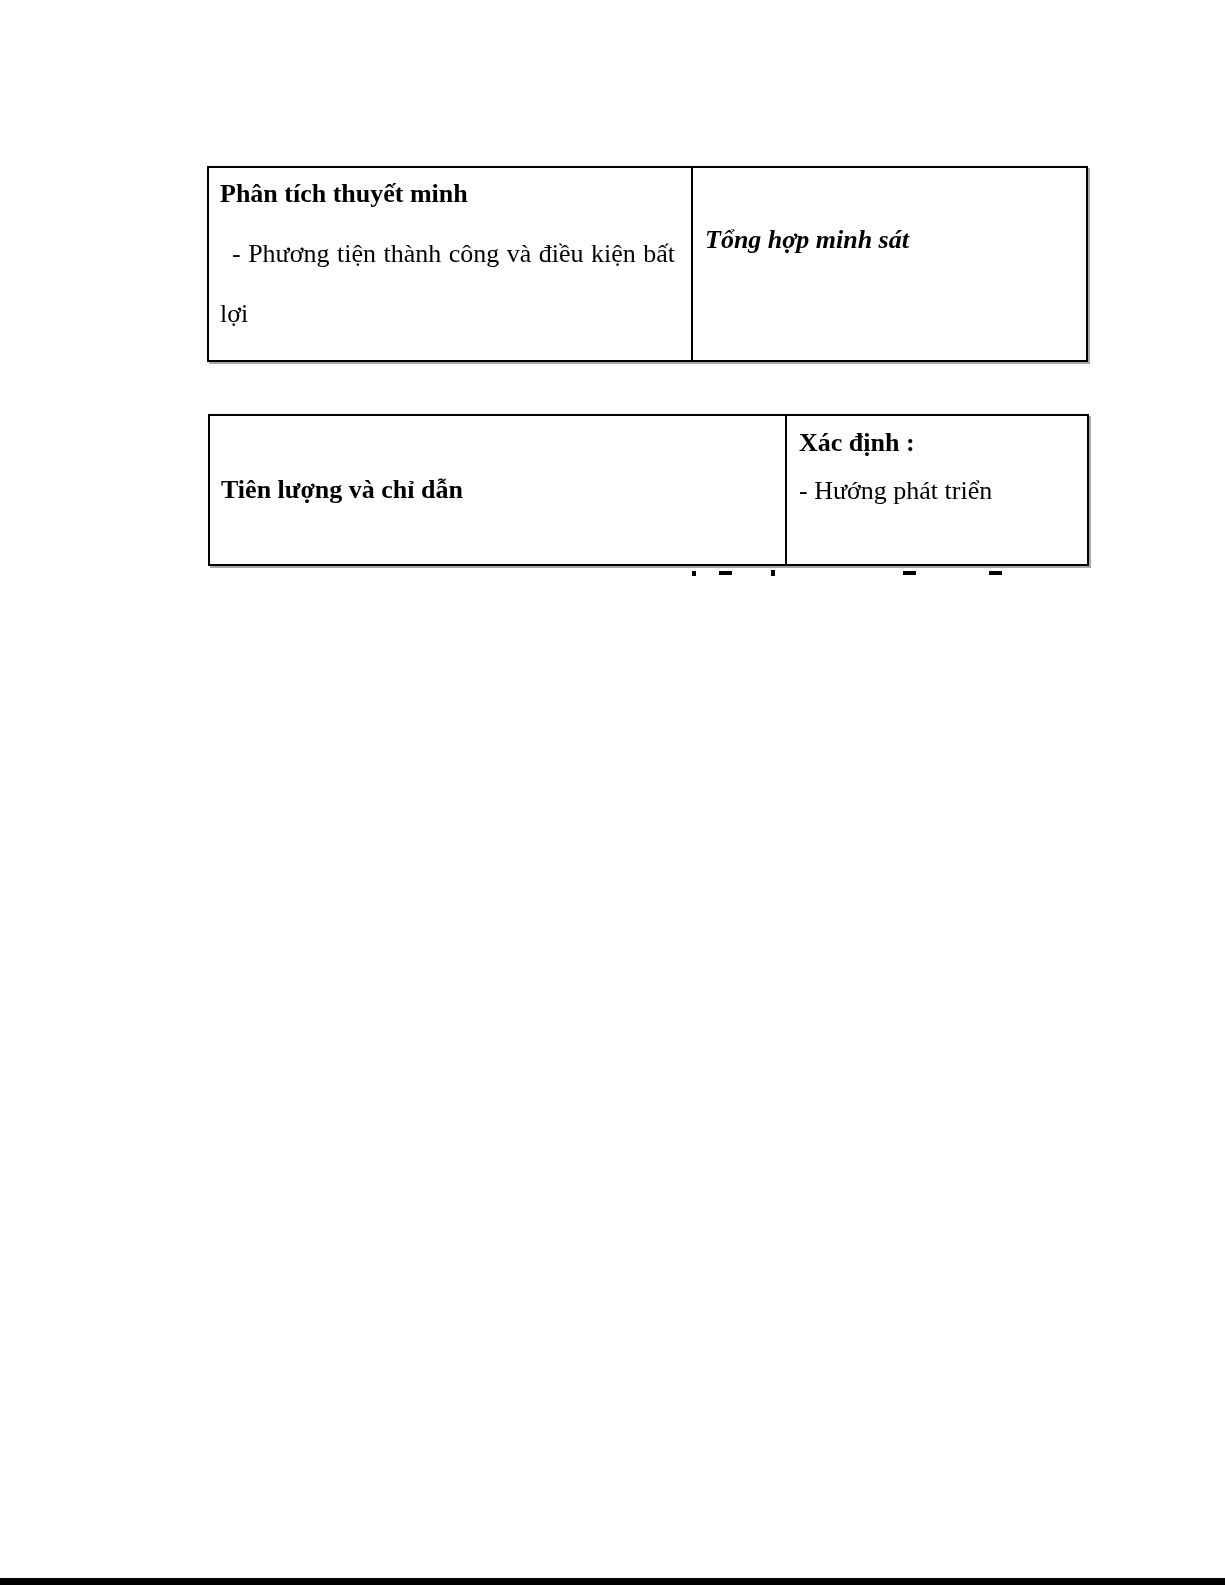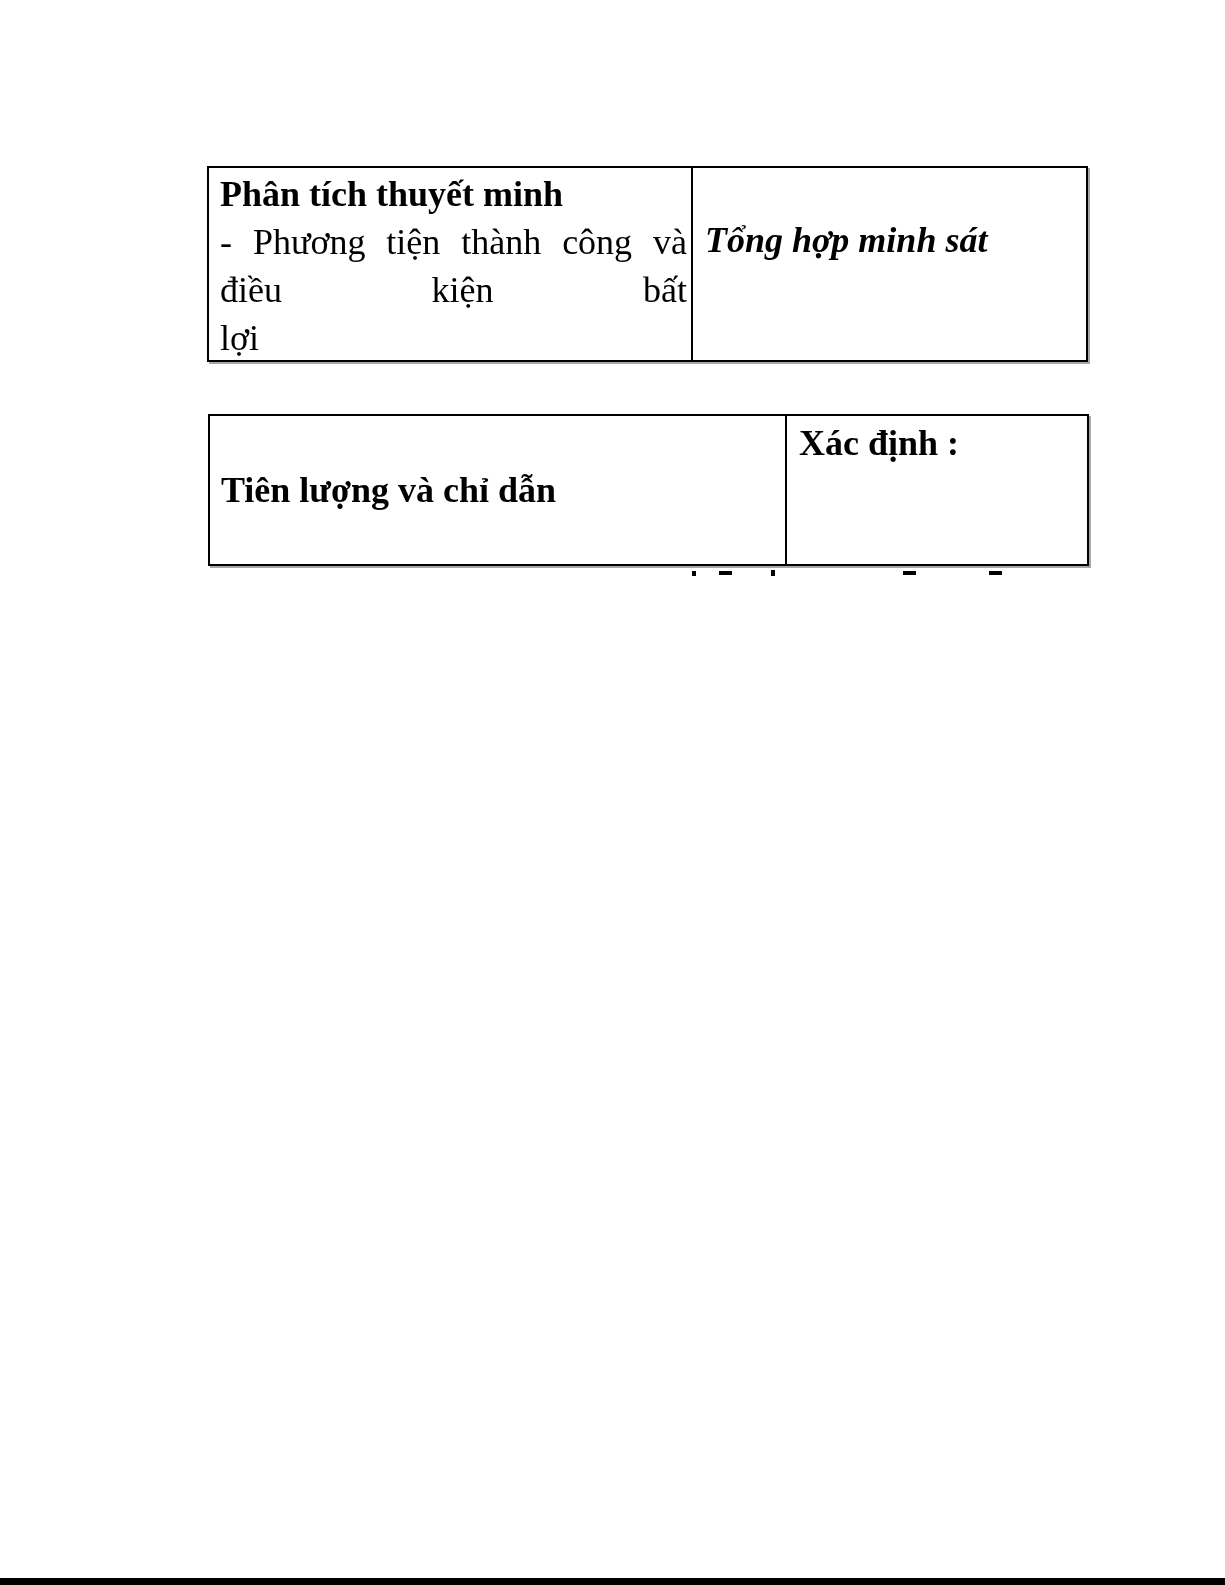--- a/index.html
+++ b/index.html
@@ -19,39 +19,39 @@
   .doc-table {
     position: absolute;
     display: flex;
     border: 2px solid #000000;
     background: #ffffff;
     box-shadow: 2px 2px 0 0 #a8a8a8;
     box-sizing: content-box;
   }
   .cell {
     box-sizing: border-box;
-    font-size: 36px;
+    font-size: 26px;
     line-height: 48px;
   }
   .cell-left {
     border-right: 2px solid #000000;
   }
   #table1 { left: 207px; top: 166px; width: 877px; height: 192px; }
   #table1 .cell-left  { width: 484px; padding: 2px 4px 0 11px; }
   #table1 .cell-right { flex: 1; padding: 48px 4px 0 12px; }
 
   #table2 { left: 208px; top: 414px; width: 877px; height: 148px; }
   #table2 .cell-left  { width: 577px; padding: 0 4px 0 11px; display: flex; align-items: center; }
   #table2 .cell-right { flex: 1; padding: 3px 4px 17px 12px; }
 
   .bold { font-weight: bold; }
   .bold-italic { font-weight: bold; font-style: italic; }
   .line { margin: 0; }
   .justify-line {
-    margin: 0;
+    margin: 12px;
     text-align: justify;
     text-align-last: justify;
   }
   
   .fragment {
     position: absolute;
     background: #000000;
   }
   #frag1 { left: 692px; top: 571px; width: 4px;  height: 5px; }
   #frag2 { left: 719px; top: 571px; width: 13px; height: 4px; }
@@ -83,20 +83,21 @@
       <p class="line bold-italic">Tổng hợp minh sát</p>
     </div>
   </div>
 
   <div id="table2" class="doc-table">
     <div class="cell cell-left">
       <p class="line bold">Tiên lượng và chỉ dẫn</p>
     </div>
     <div class="cell cell-right">
       <p class="line bold">Xác định :</p>
+      <p class="line">- Hướng phát triển</p>
     </div>
   </div>
 
   <div>
     <span id="frag1" class="fragment"></span>
     <span id="frag2" class="fragment"></span>
     <span id="frag3" class="fragment"></span>
     <span id="frag4" class="fragment"></span>
     <span id="frag5" class="fragment"></span>
   </div>

